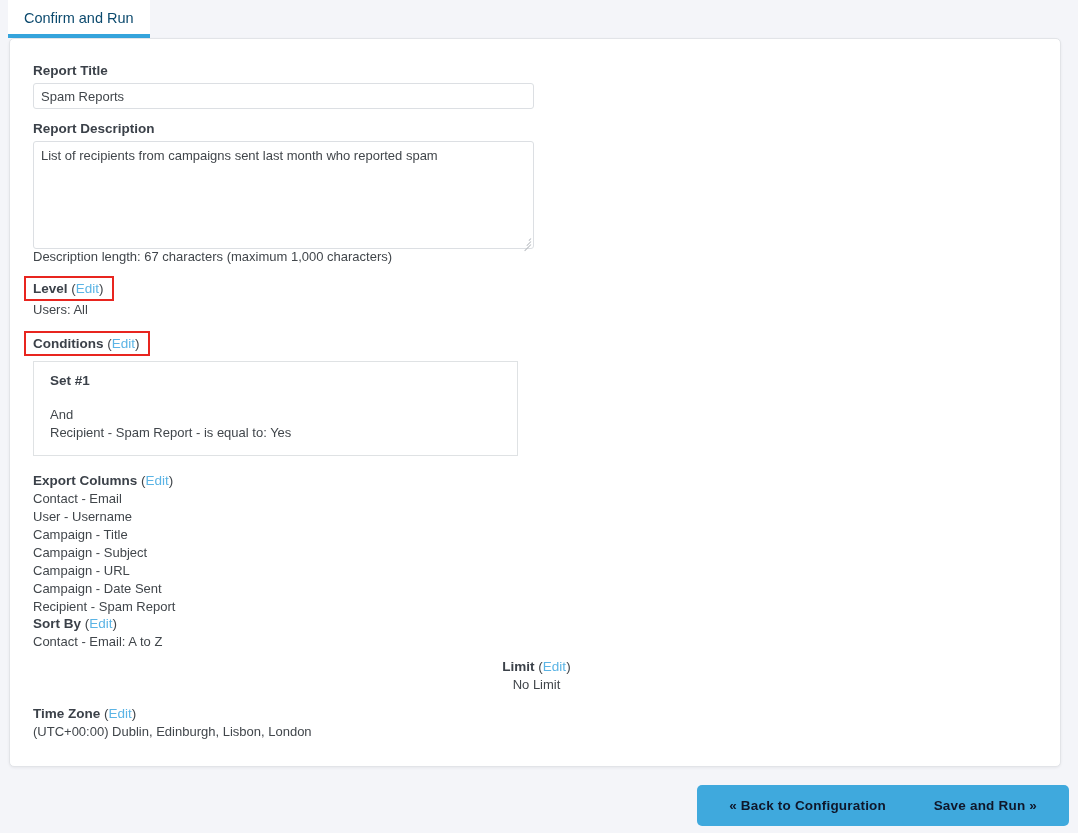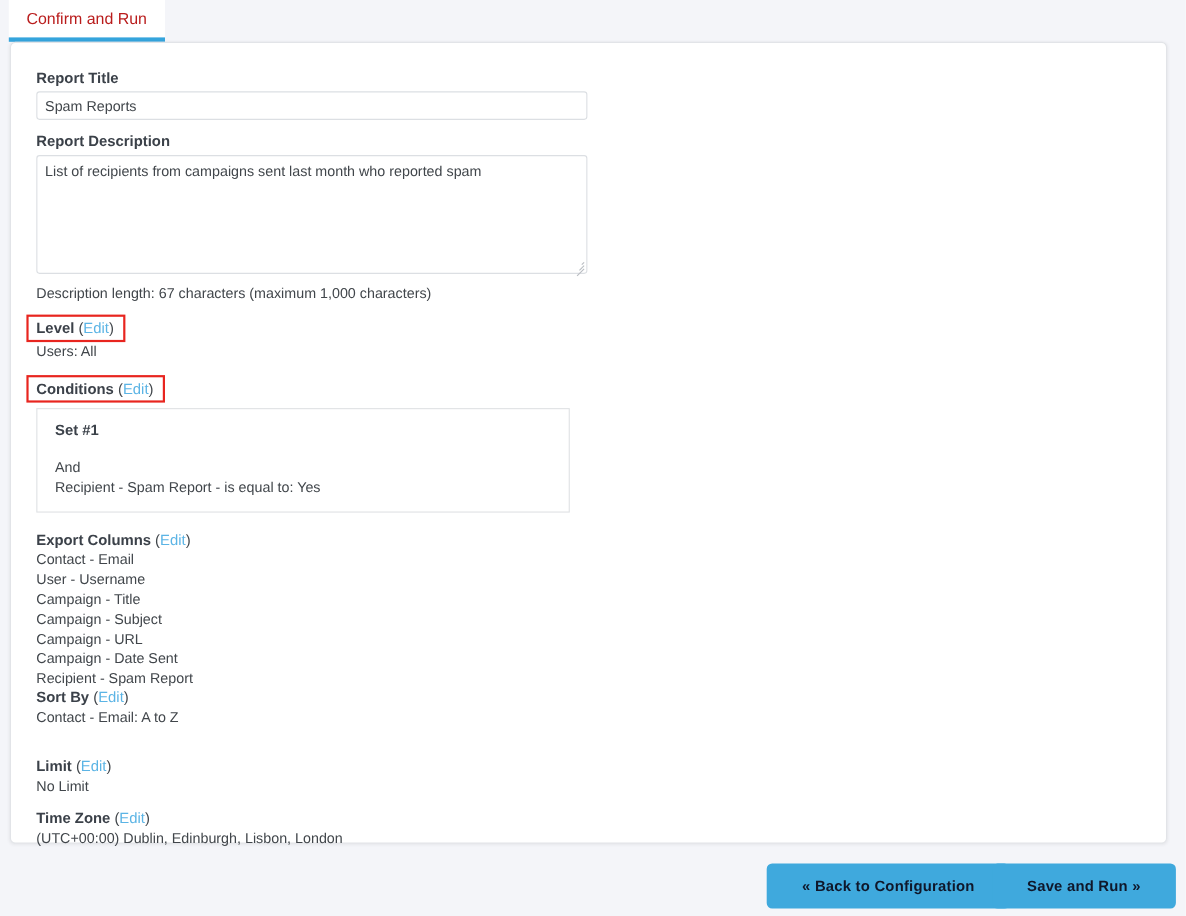--- a/index.html
+++ b/index.html
@@ -27,21 +27,21 @@
   }
   .tab {
     position: absolute;
     left: 8px;
     top: 0;
     height: 38px;
     box-sizing: border-box;
     background: #ffffff;
     padding: 10px 16px 0 16px;
     font-size: 14.5px;
-    color: #b91c1c;
+    color: #0c4a6e;
     border-bottom: 4px solid #35a4dc;
     white-space: nowrap;
   }
 
   
   .card {
     position: absolute;
     left: 9px;
     top: 38px;
     width: 1052px;
@@ -117,21 +117,20 @@
     transform: rotate(-45deg);
     transform-origin: right center;
   }
   .resize-grip i:nth-child(1) { width: 9px; bottom: 2px; }
   .resize-grip i:nth-child(2) { width: 6px; bottom: 5px; }
   .resize-grip i:nth-child(3) { width: 3px; bottom: 8px; }
 
   .helper-text {
     font-size: 13px;
     color: #41464b;
-    margin-top: 10px;
   }
 
   
   .section {
     margin-top: 14px;
   }
   .section-head {
     font-size: 13.5px;
     color: #3b4149;
     display: inline-block;
@@ -276,21 +275,21 @@
         <div>Campaign - Date Sent</div>
         <div>Recipient - Spam Report</div>
       </div>
     </div>
 
     <div class="section" style="margin-top:0;">
       <span class="section-head"><b>Sort By</b><span class="paren"> (<a class="edit-link">Edit</a>)</span></span>
       <div class="section-value">Contact - Email: A to Z</div>
     </div>
 
-    <div class="section" style="margin-top:28px;">
+    <div class="section" style="margin-top:8px;text-align:center;">
       <span class="section-head"><b>Limit</b><span class="paren"> (<a class="edit-link">Edit</a>)</span></span>
       <div class="section-value">No Limit</div>
     </div>
 
     <div class="section" style="margin-top:12px;">
       <span class="section-head"><b>Time Zone</b><span class="paren"> (<a class="edit-link">Edit</a>)</span></span>
       <div class="section-value">(UTC+00:00) Dublin, Edinburgh, Lisbon, London</div>
     </div>
 
   </div>

